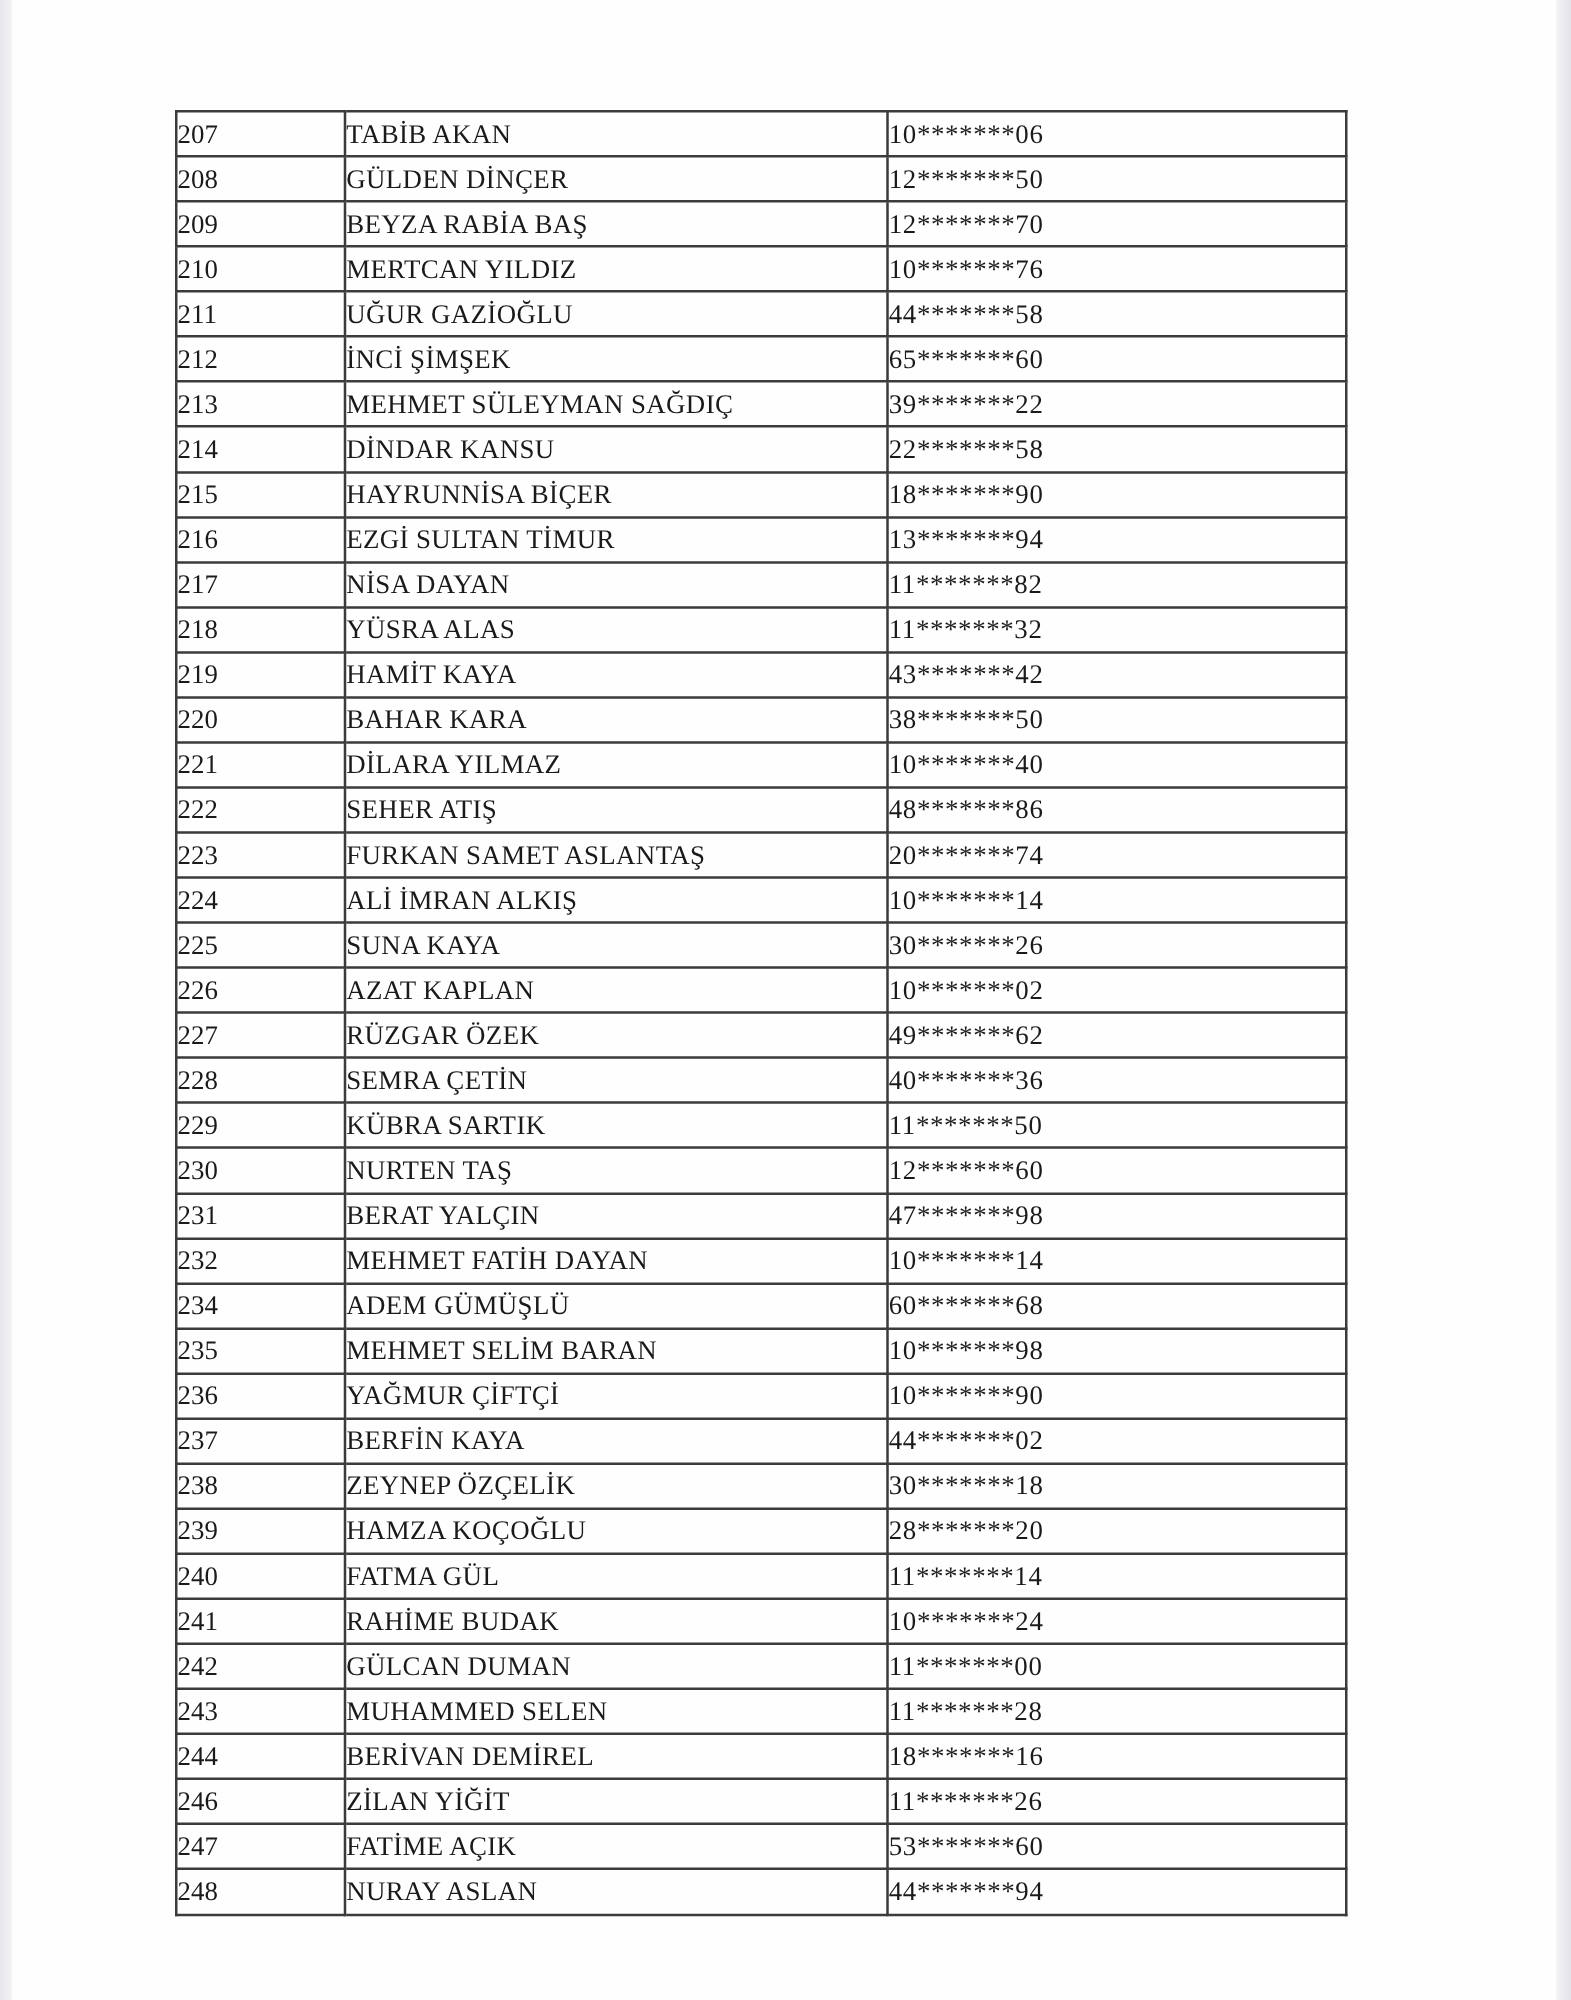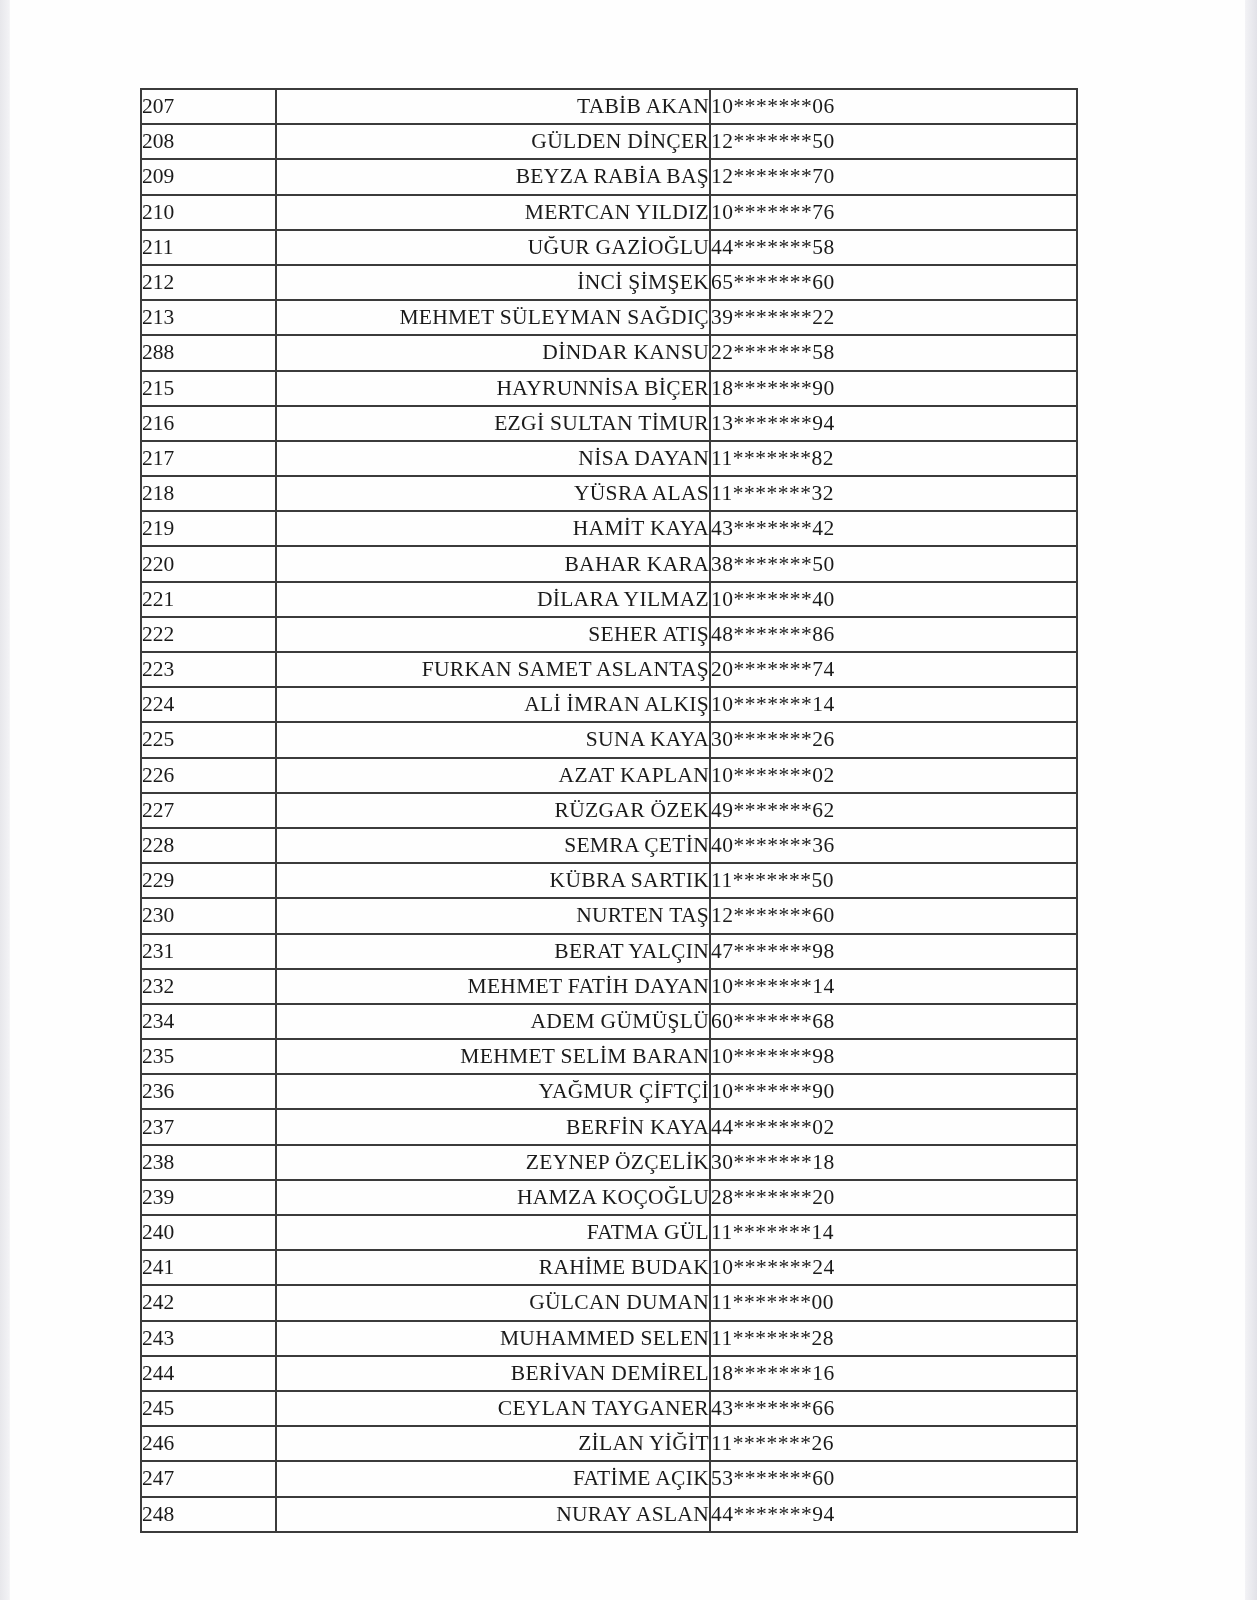--- a/index.html
+++ b/index.html
@@ -49,21 +49,20 @@
     overflow: hidden;
   }
   td.col-no {
     width: 133px;
     padding-left: 13px;
   }
   td.col-name {
     width: 432px;
     padding-left: 14px;
     letter-spacing: 0.3px;
-    text-align: right;
   }
   td.col-id {
     width: 365px;
     text-align: left;
     letter-spacing: 0.5px;
   }
 </style>
 </head>
 <body>
 
@@ -101,21 +100,21 @@
           <td class="col-no">212</td>
           <td class="col-name">İNCİ ŞİMŞEK</td>
           <td class="col-id">65*******60</td>
         </tr>
         <tr>
           <td class="col-no">213</td>
           <td class="col-name">MEHMET SÜLEYMAN SAĞDIÇ</td>
           <td class="col-id">39*******22</td>
         </tr>
         <tr>
-          <td class="col-no">288</td>
+          <td class="col-no">214</td>
           <td class="col-name">DİNDAR KANSU</td>
           <td class="col-id">22*******58</td>
         </tr>
         <tr>
           <td class="col-no">215</td>
           <td class="col-name">HAYRUNNİSA BİÇER</td>
           <td class="col-id">18*******90</td>
         </tr>
         <tr>
           <td class="col-no">216</td>
@@ -249,25 +248,20 @@
         </tr>
         <tr>
           <td class="col-no">243</td>
           <td class="col-name">MUHAMMED SELEN</td>
           <td class="col-id">11*******28</td>
         </tr>
         <tr>
           <td class="col-no">244</td>
           <td class="col-name">BERİVAN DEMİREL</td>
           <td class="col-id">18*******16</td>
-        </tr>
-        <tr>
-          <td class="col-no">245</td>
-          <td class="col-name">CEYLAN TAYGANER</td>
-          <td class="col-id">43*******66</td>
         </tr>
         <tr>
           <td class="col-no">246</td>
           <td class="col-name">ZİLAN YİĞİT</td>
           <td class="col-id">11*******26</td>
         </tr>
         <tr>
           <td class="col-no">247</td>
           <td class="col-name">FATİME AÇIK</td>
           <td class="col-id">53*******60</td>

